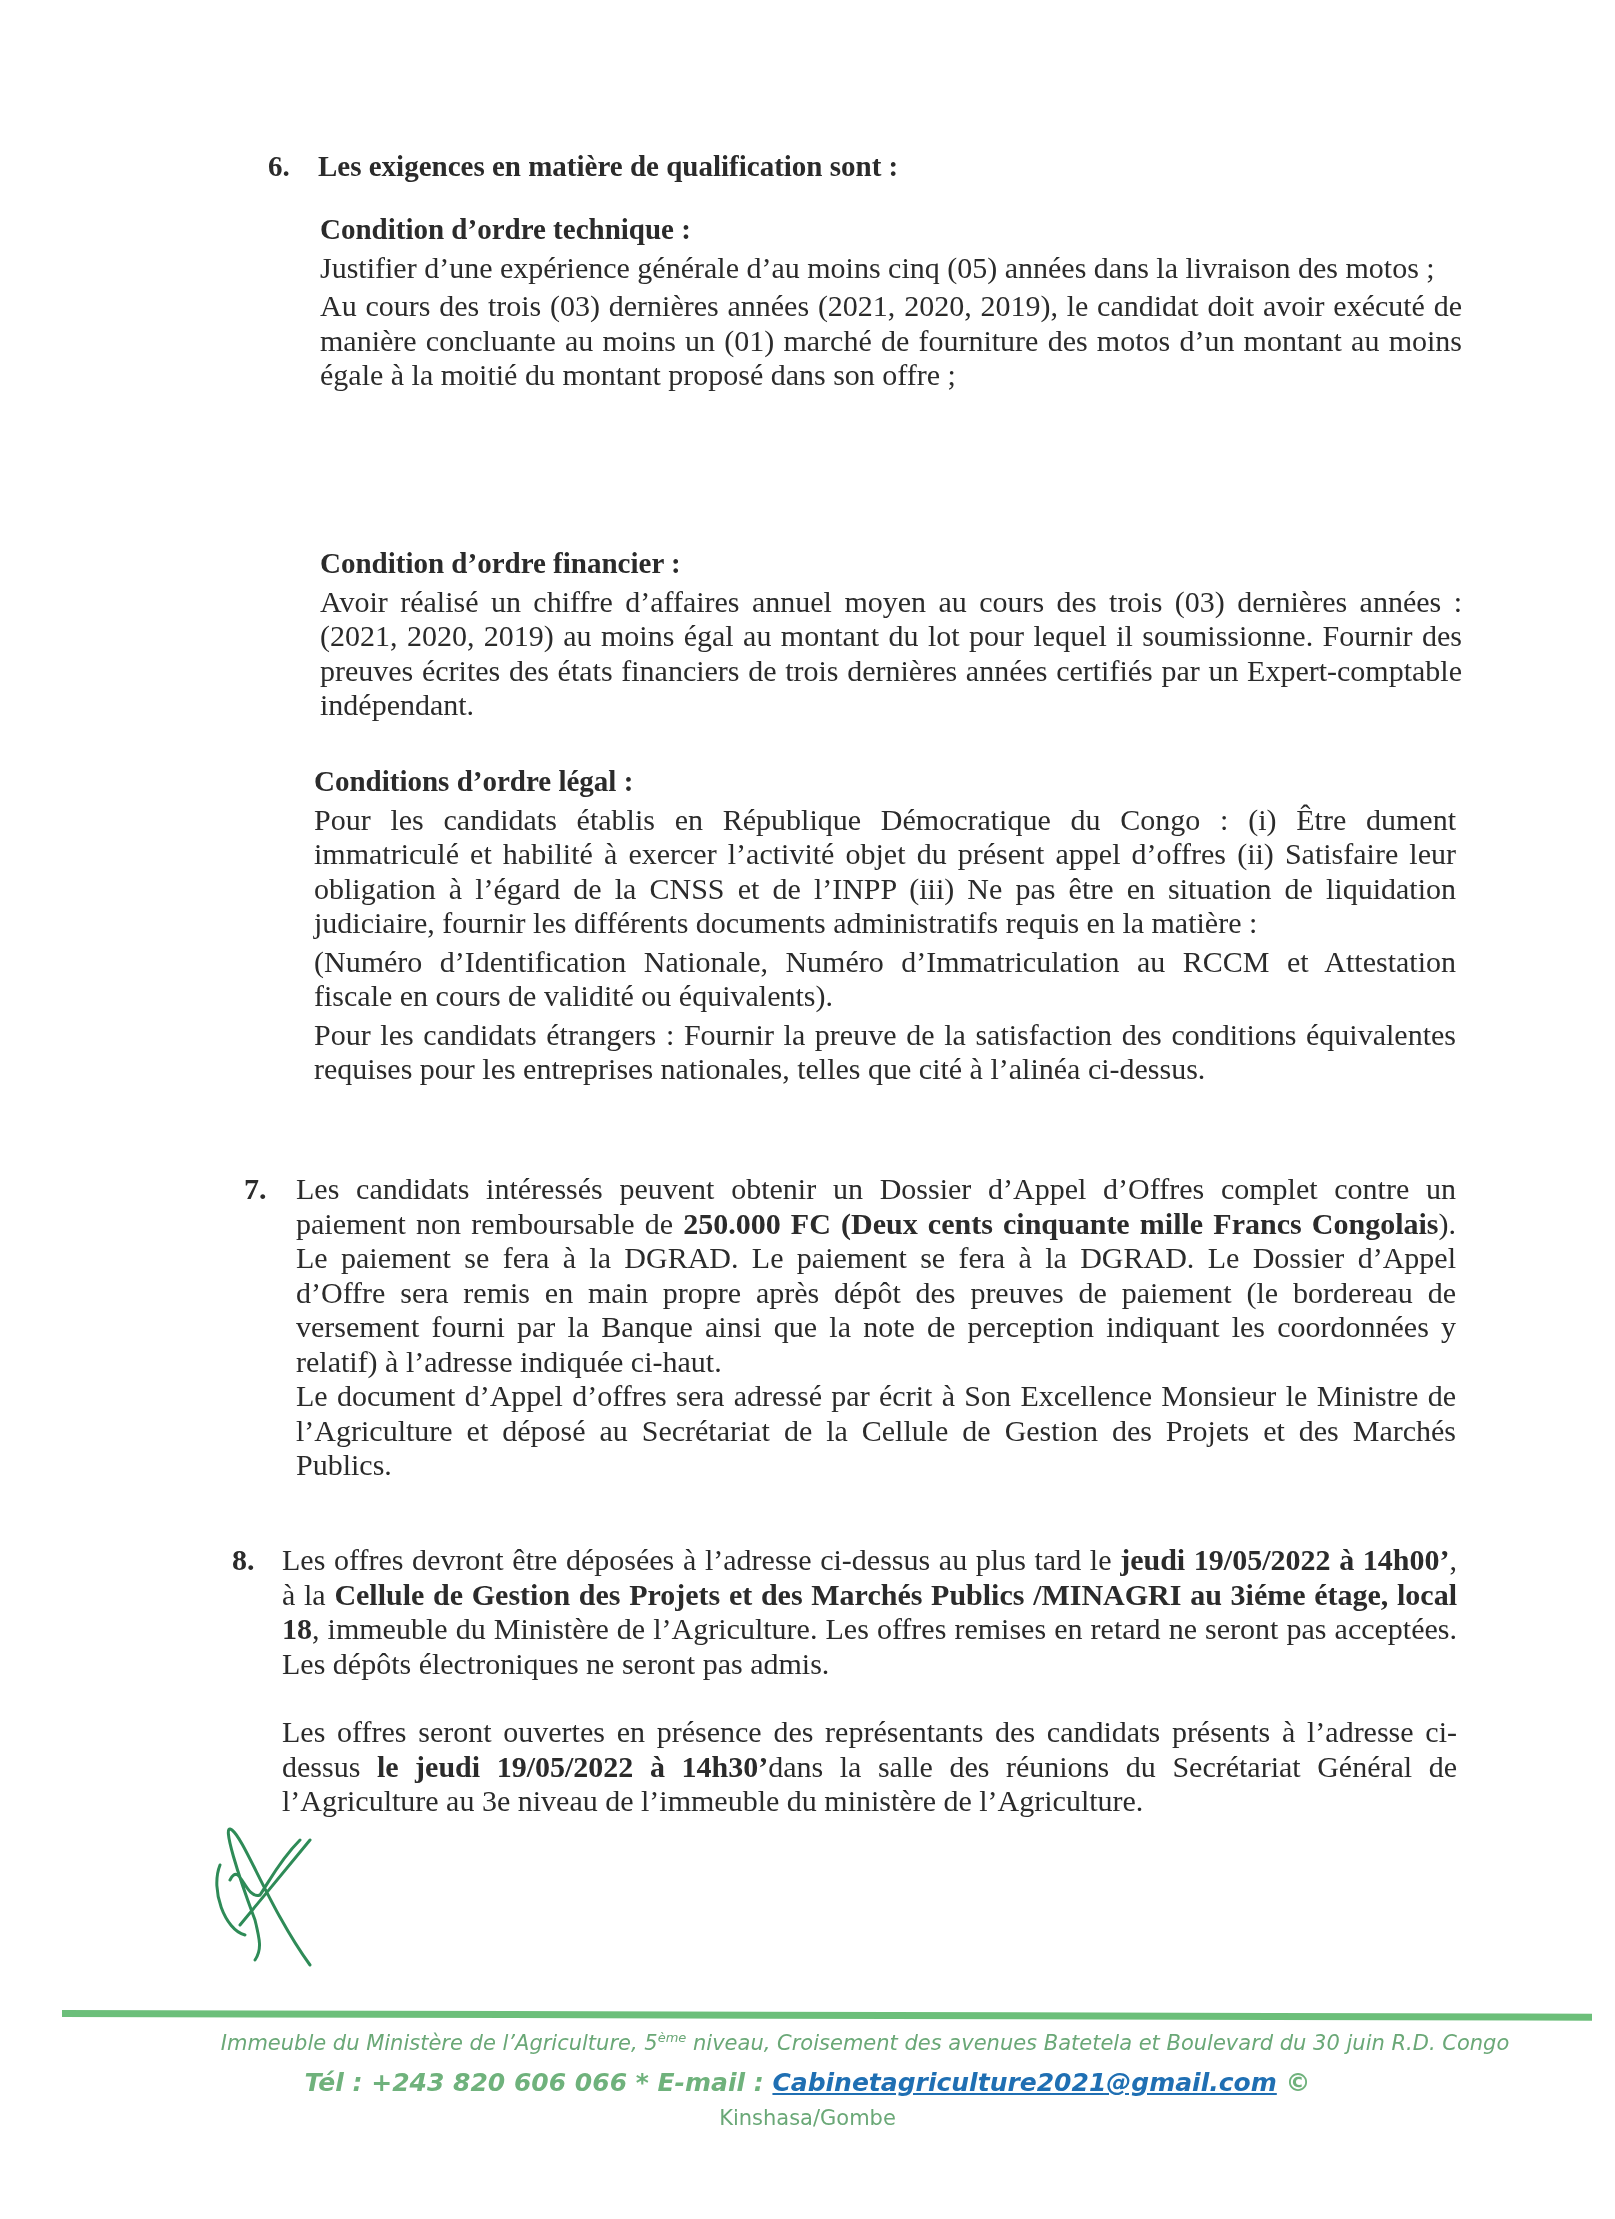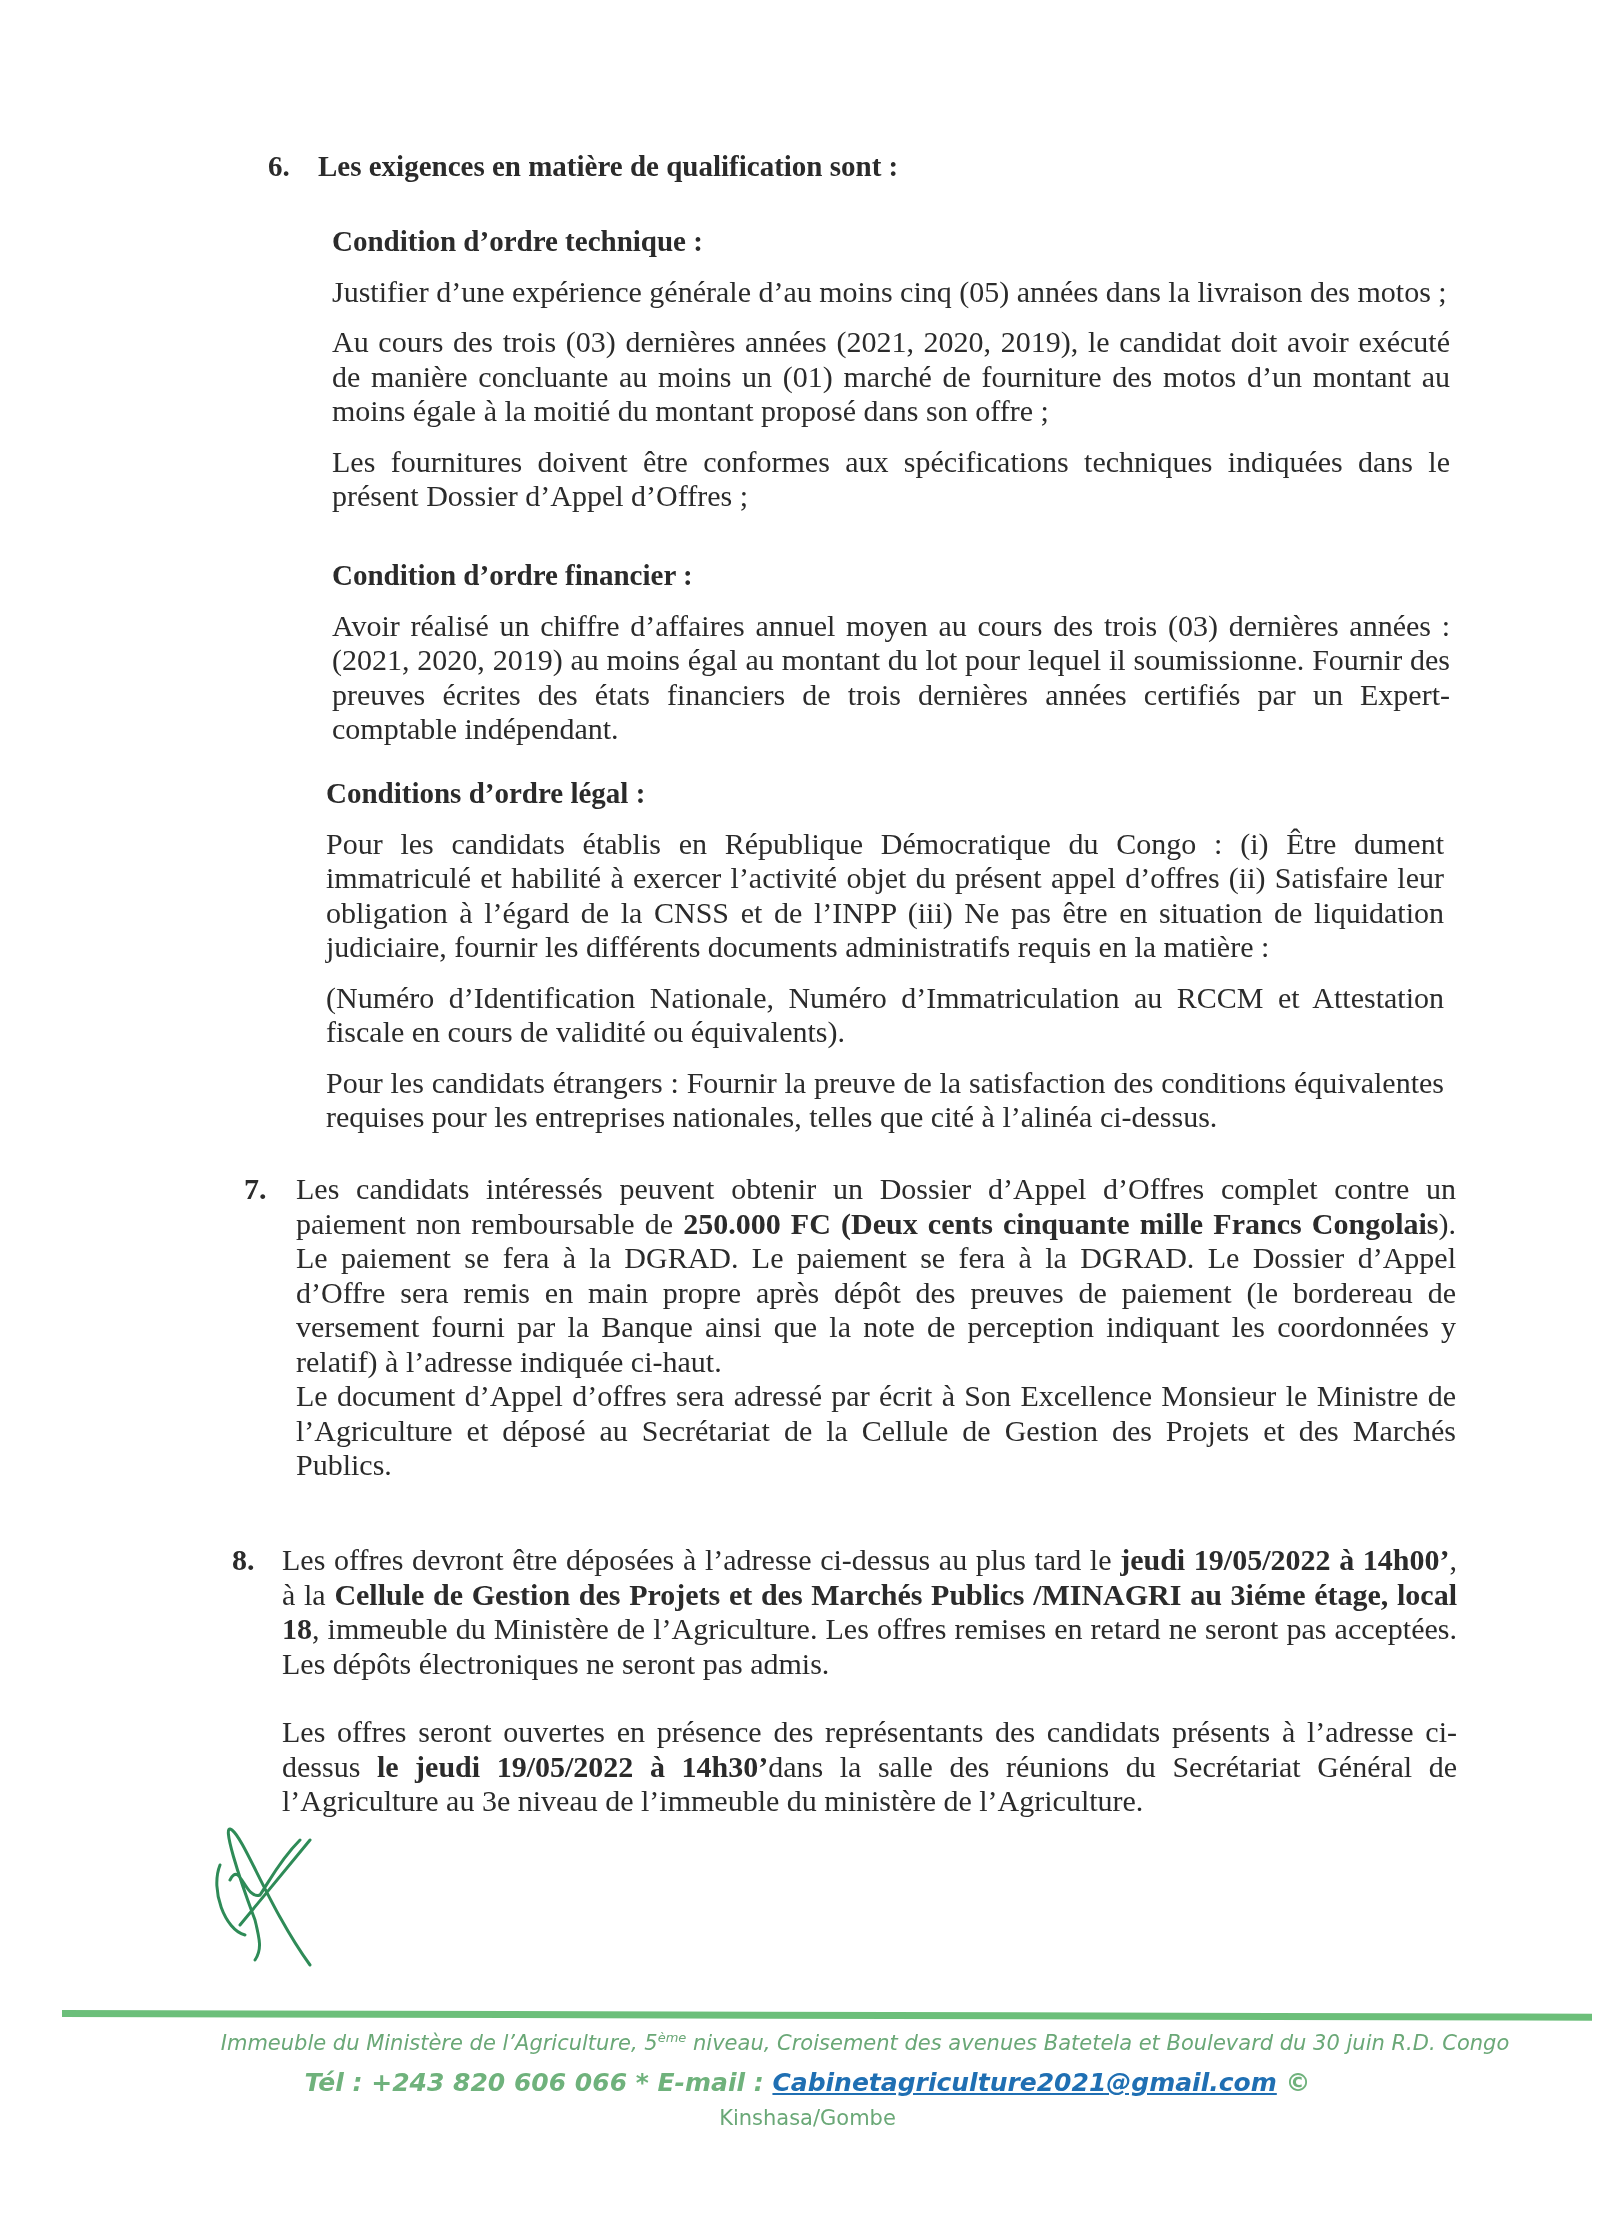--- a/index.html
+++ b/index.html
@@ -2,21 +2,21 @@
 <html><head>
 <meta charset="utf-8">
 <style>
   html, body { margin: 0; padding: 0; background: #ffffff; }
   body { width: 1615px; height: 2219px; position: relative; overflow: hidden;
          font-family: "Liberation Serif", serif; color: #2b2b2b; }
   .page { position: absolute; left: 0; top: 0; width: 1615px; height: 2219px; padding-left: 38px; }
   .sec-head { position: absolute; font-weight: bold; font-size: 29px; line-height: 36px; }
   .num { display: inline-block; width: 50px; }
   .block { position: absolute; font-size: 30px; line-height: 34.5px; text-align: justify; }
-  .block p { margin: 16px; }
+  .block p { margin: 4px; }
   .sub { font-weight: bold; font-size: 29px; margin: 0 0 2px 0; }
   .b { font-weight: bold; }
   .item { position: absolute; font-size: 30px; line-height: 34.5px; text-align: justify; }
   .item .n { position: absolute; left: -52px; top: 0; font-weight: bold; }
   .footer-line { position: absolute; left: 62px; top: 2010px; width: 1530px; height: 7px;
                  background: #6cbf7a; transform: rotate(0.14deg); transform-origin: left center; }
   .footer { position: absolute; left: 0; width: 1615px; text-align: center;
             font-family: "DejaVu Sans", sans-serif; color: #6aa877; }
   .f1 { top: 2030px; font-size: 21px; left: 130px; width: 1470px; white-space: nowrap; font-style: italic; }
   .f1 sup { font-size: 13px; }
@@ -31,21 +31,20 @@
 <div class="page">
 
   <div class="sec-head" style="left:268px; top:148px;">
     <span class="num">6.</span><span>Les exigences en matière de qualification sont :</span>
   </div>
 
   <div class="block" style="left:316px; top:208px; width:1150px;">
     <p class="sub">Condition d’ordre technique :</p>
     <p>Justifier d’une expérience générale d’au moins cinq (05) années dans la livraison des motos ;</p>
     <p>Au cours des trois (03) dernières années (2021, 2020, 2019), le candidat doit avoir exécuté de manière concluante au moins un (01) marché de fourniture des motos d’un montant au moins égale à la moitié du montant proposé dans son offre ;</p>
-    <p>Les fournitures doivent être conformes aux spécifications techniques indiquées dans le présent Dossier d’Appel d’Offres ;</p>
   </div>
 
   <div class="block" style="left:316px; top:542px; width:1150px;">
     <p class="sub">Condition d’ordre financier :</p>
     <p>Avoir réalisé un chiffre d’affaires annuel moyen au cours des trois (03) dernières années : (2021, 2020, 2019) au moins égal au montant du lot pour lequel il soumissionne. Fournir des preuves écrites des états financiers de trois dernières années certifiés par un Expert-comptable indépendant.</p>
   </div>
 
   <div class="block" style="left:310px; top:760px; width:1150px;">
     <p class="sub">Conditions d’ordre légal :</p>
     <p>Pour les candidats établis en République Démocratique du Congo : (i) Être dument immatriculé et habilité à exercer l’activité objet du présent appel d’offres (ii) Satisfaire leur obligation à l’égard de la CNSS et de l’INPP (iii) Ne pas être en situation de liquidation judiciaire, fournir les différents documents administratifs requis en la matière :</p>

